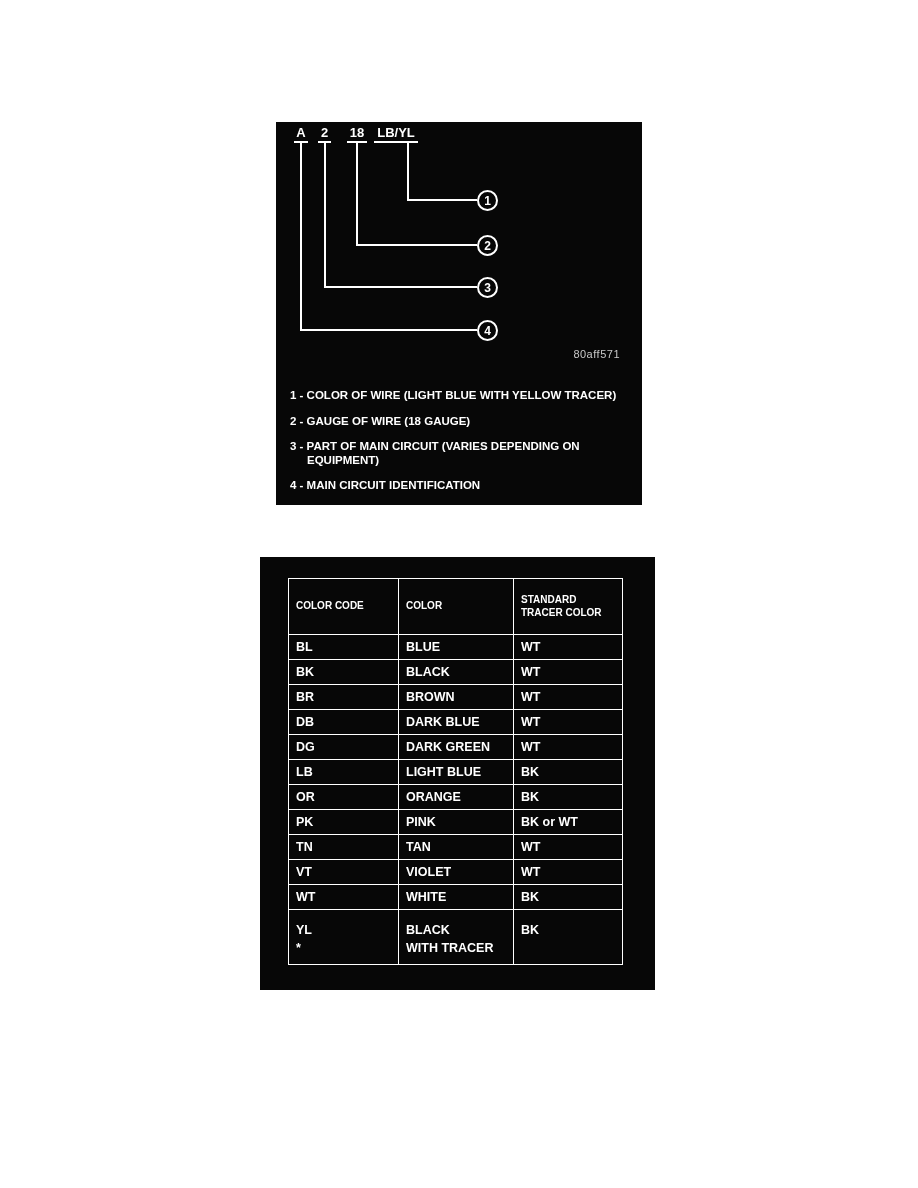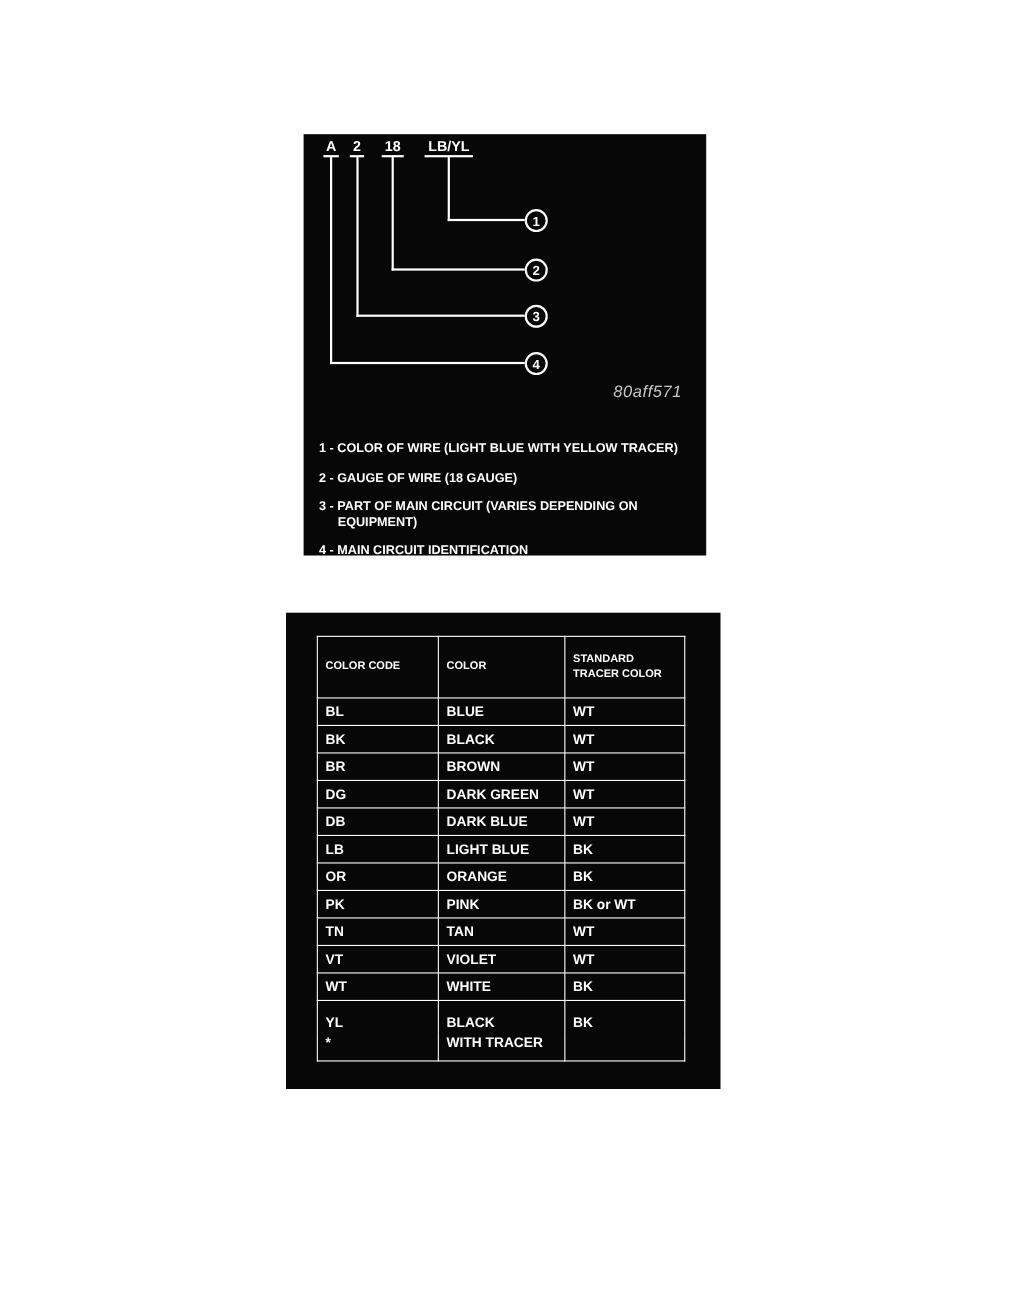--- a/index.html
+++ b/index.html
@@ -43,39 +43,37 @@
     font-weight: bold;
     display: flex;
     align-items: center;
     justify-content: center;
   }
   .figure-id {
     position: absolute;
     right: 22px;
     top: 226px;
     color: #c9c9c9;
-    font-size: 15px;
+    font-size: 11px;
     letter-spacing: 0.5px;
-    font-style: italic;
   }
   .legend {
     position: absolute;
     left: 14px;
     top: 267px;
     width: 334px;
     color: #fff;
     font-weight: bold;
     font-size: 11.5px;
   }
   .legend .legend-item {
     margin-bottom: 12px;
     padding-left: 17px;
     text-indent: -17px;
     line-height: 1.18;
-    margin-top: 13px;
   }
 
   
   #color-table {
     position: absolute;
     left: 28px;
     top: 21px;
     width: 334px;
     border-collapse: collapse;
     color: #fff;
@@ -102,21 +100,21 @@
   #color-table tr.row-star td { border-top: none; vertical-align: top; }
 </style>
 </head>
 <body>
 
 <div class="panel" id="diagram-panel">
 
   <span class="wire-label" style="left:18px; width:14px;">A</span>
   <span class="wire-label" style="left:42px; width:13px;">2</span>
   <span class="wire-label" style="left:71px; width:20px;">18</span>
-  <span class="wire-label" style="left:110px; width:44px;">LB/YL</span>
+  <span class="wire-label" style="left:98px; width:44px;">LB/YL</span>
 
   <div class="line v" style="left:131px; top:20px; height:59px;"></div>
   <div class="line v" style="left:80px;  top:20px; height:104px;"></div>
   <div class="line v" style="left:48px;  top:20px; height:146px;"></div>
   <div class="line v" style="left:24px;  top:20px; height:189px;"></div>
 
   <div class="line h" style="left:131px; top:77px;  width:70px;"></div>
   <div class="line h" style="left:80px;  top:122px; width:121px;"></div>
   <div class="line h" style="left:48px;  top:164px; width:153px;"></div>
   <div class="line h" style="left:24px;  top:207px; width:177px;"></div>
@@ -160,27 +158,27 @@
           <td>BK</td>
           <td>BLACK</td>
           <td>WT</td>
         </tr>
         <tr>
           <td>BR</td>
           <td>BROWN</td>
           <td>WT</td>
         </tr>
         <tr>
+          <td>DB</td>
+          <td>DARK BLUE</td>
+          <td>WT</td>
+        </tr>
+        <tr>
           <td>DG</td>
           <td>DARK GREEN</td>
-          <td>WT</td>
-        </tr>
-        <tr>
-          <td>DB</td>
-          <td>DARK BLUE</td>
           <td>WT</td>
         </tr>
         <tr>
           <td>LB</td>
           <td>LIGHT BLUE</td>
           <td>BK</td>
         </tr>
         <tr>
           <td>OR</td>
           <td>ORANGE</td>

